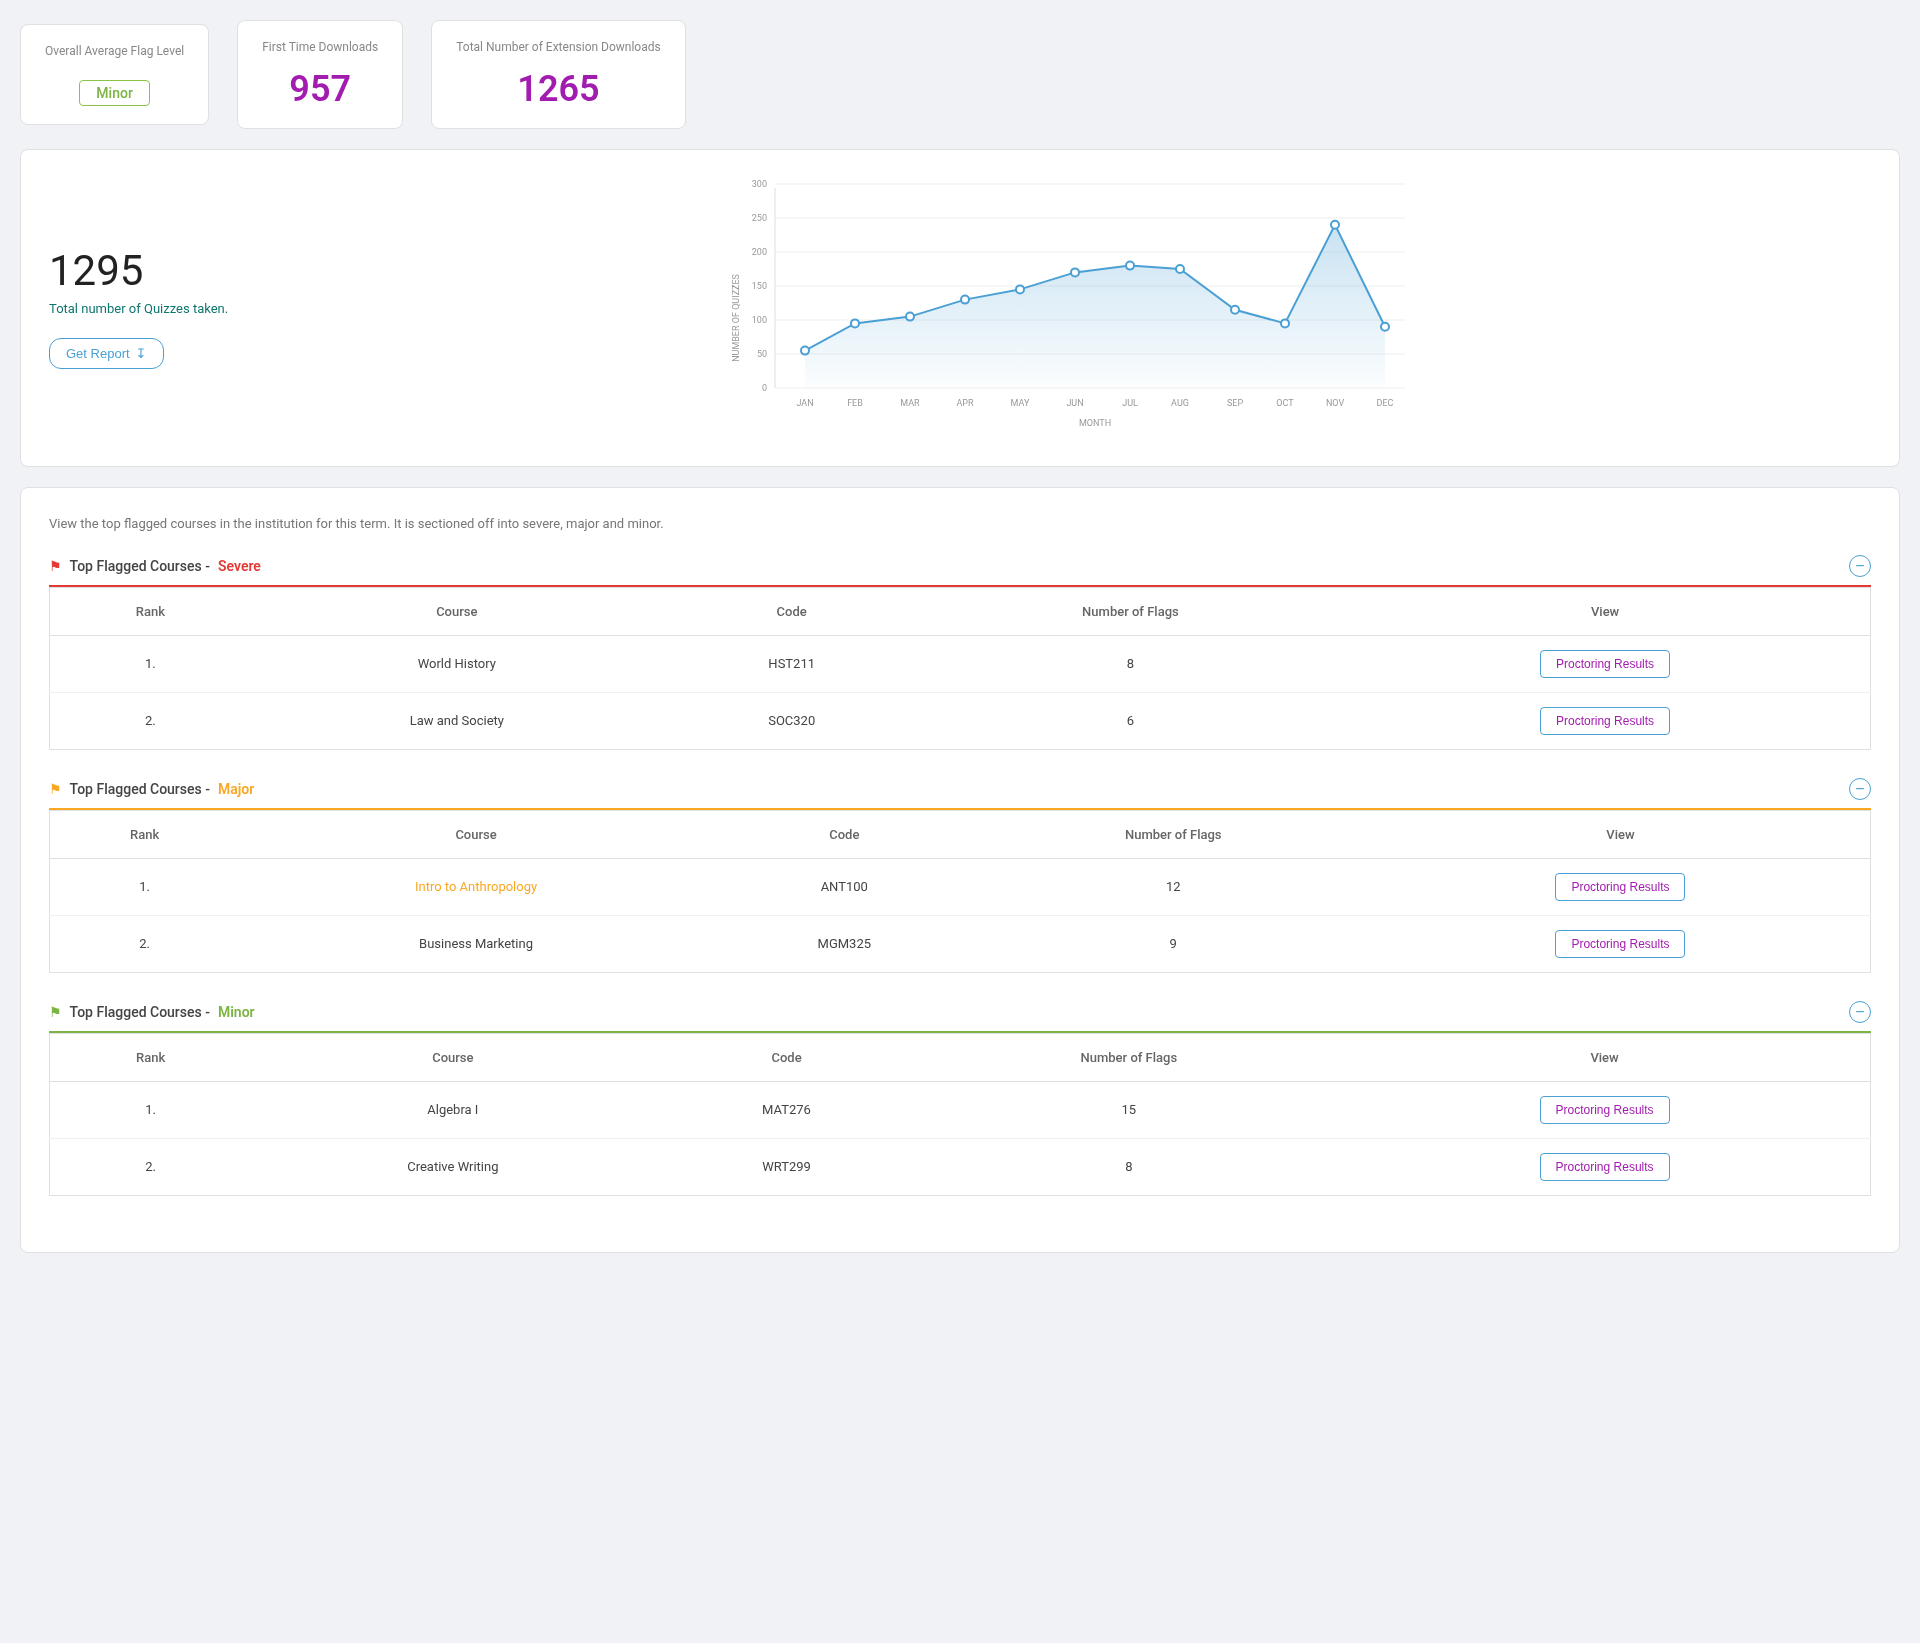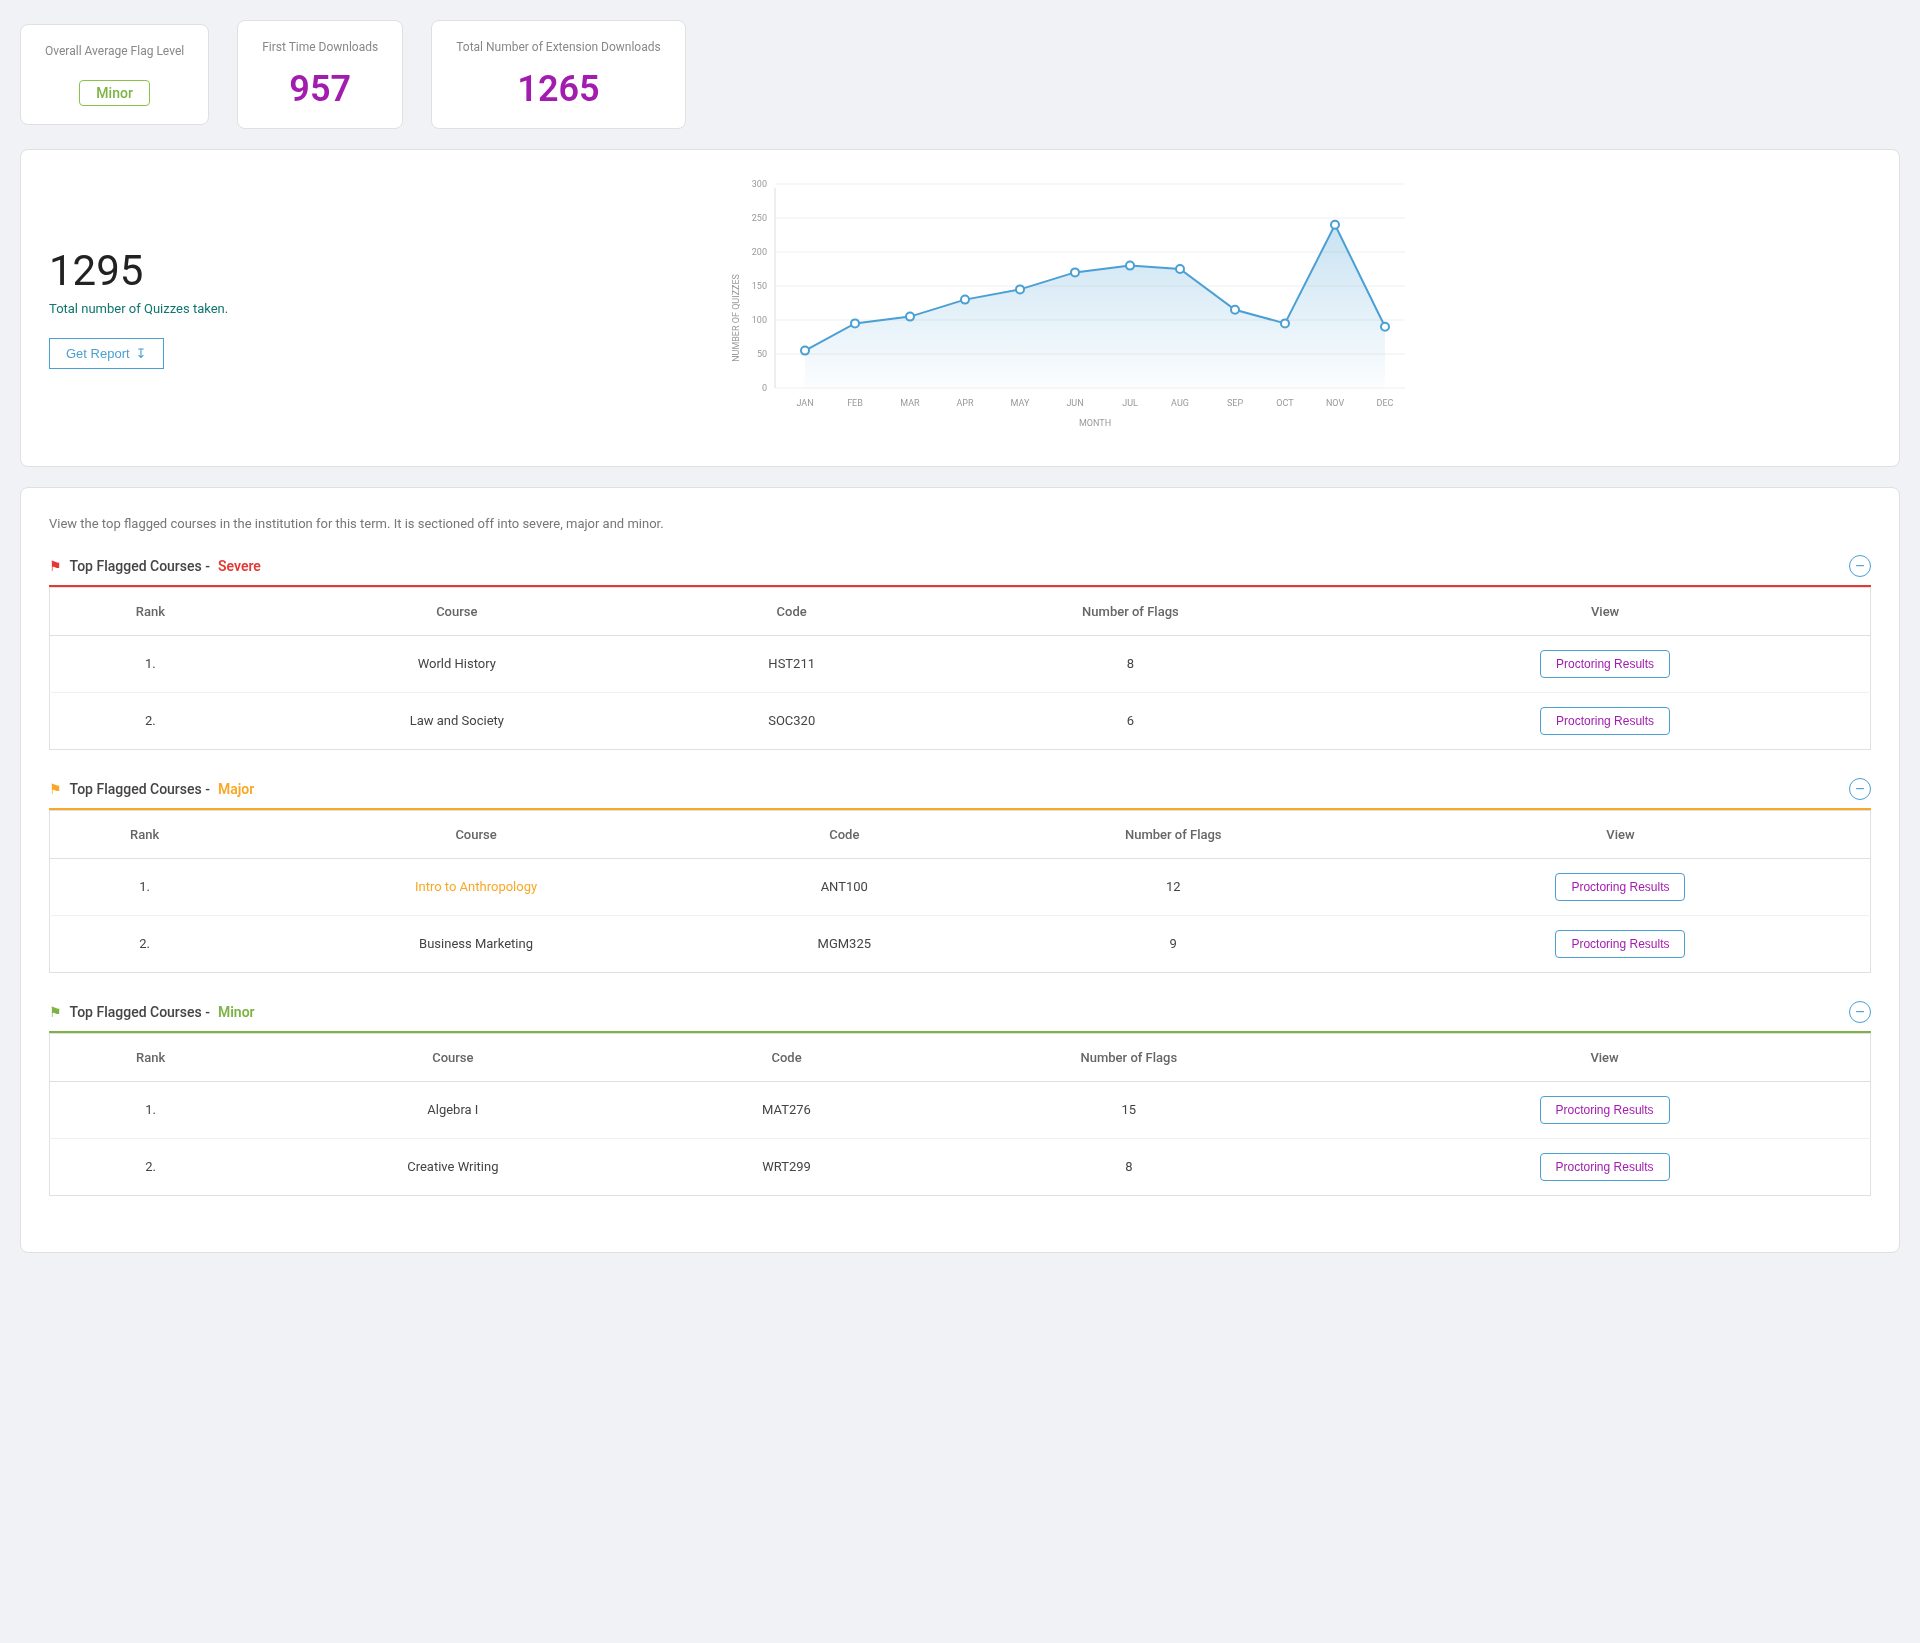--- a/index.html
+++ b/index.html
@@ -105,21 +105,21 @@
     .quizzes-desc {
       font-size: 13px;
       color: #0f766e;
       margin-bottom: 22px;
     }
 
     .get-report-btn {
       border: 1px solid #4a9fd4;
       color: #4a9fd4;
       background: #fff;
-      border-radius: 0;
+      border-radius: 12px;
       padding: 7px 16px;
       font-size: 13px;
       cursor: pointer;
       display: flex;
       align-items: center;
       gap: 6px;
     }
 
     .chart-container {
       flex: 1;

